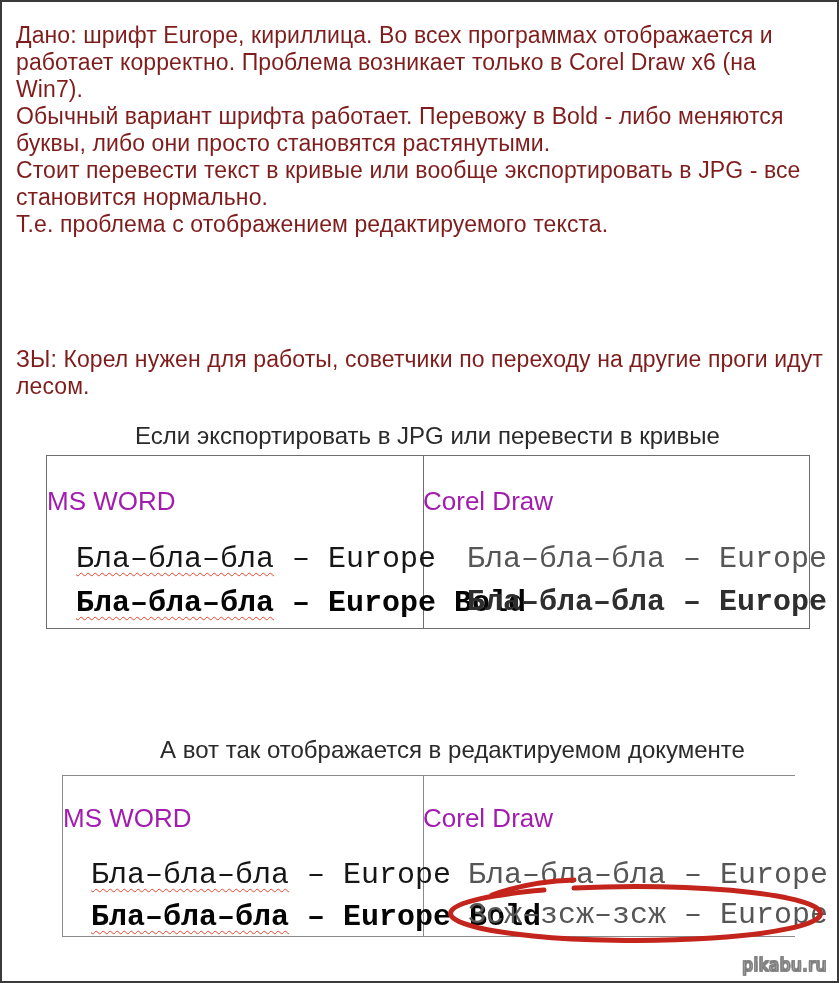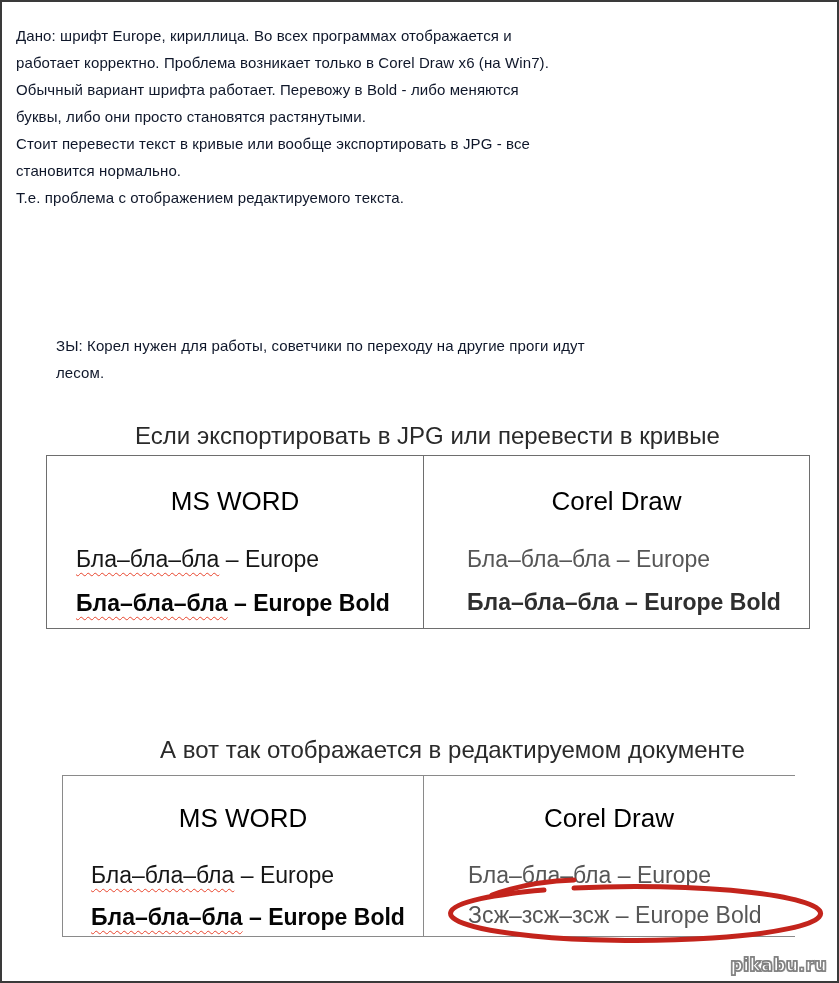--- a/index.html
+++ b/index.html
@@ -11,29 +11,29 @@
     background: #ffffff;
     border: 2px solid #3a3a3a;
     font-family: "Liberation Sans", sans-serif;
     overflow: hidden;
   }
   .body-para {
     position: absolute;
     left: 14px;
     right: 8px;
     margin: 0;
-    font-size: 15px;
+    font-size: 23px;
     line-height: 27px;
-    color: #0f172a;
+    color: #7f1d1d;
     white-space: pre-line;
     letter-spacing: 0.1px;
   }
   .para1 { top: 20px; }
   .para2 { top: 228px; }
-  .para3 { top: 330px; margin-left: 40px; }
+  .para3 { top: 344px; }
   .section-heading {
     position: absolute;
     left: 0;
     width: 100%;
     margin: 8px;
     text-align: center;
     font-size: 24px;
     font-weight: 400;
     line-height: 28px;
     color: #2a2a2a;
@@ -60,34 +60,33 @@
     position: absolute;
     top: 0; bottom: 0;
     width: 1px;
     background: #6e6e6e;
   }
   .table1 .v-divider { left: 376px; }
   .table2 .v-divider { left: 360px; background: #8a8a8a; }
 
   .cell-header {
     position: absolute;
-    text-align: center;
     font-size: 26px;
-    color: #000000;
+    color: #a21caf;
     line-height: 30px;
   }
   .table1 .hdr-left  { left: 0;     width: 376px; top: 30px; }
   .table1 .hdr-right { left: 376px; width: 387px; top: 30px; }
   .table2 .hdr-left  { left: 0;     width: 360px; top: 27px; }
   .table2 .hdr-right { left: 360px; width: 372px; top: 27px; }
 
   .sample {
     position: absolute;
-    font-family: Liberation Sans, sans-serif;
-    font-size: 23px;
+    font-family: Liberation Mono, monospace;
+    font-size: 30px;
     line-height: 30px;
     white-space: nowrap;
   }
   .msword-sample { color: #161616; }
   .msword-sample.bold { font-weight: 700; color: #050505; }
   .corel-sample { color: #565656; }
   .corel-sample.bold { font-weight: 700; color: #2e2e2e; }
 
   .table1 .ms-row1 { left: 29px;  top: 88px; }
   .table1 .ms-row2 { left: 29px;  top: 132px; }
@@ -115,21 +114,21 @@
     height: 68px;
     overflow: visible;
     pointer-events: none;
   }
 
   .watermark {
     position: absolute;
     right: 10px;
     bottom: 6px;
     font-family: "DejaVu Sans", sans-serif;
-    font-weight: 700;
+    font-weight: 400;
     font-size: 17px;
     letter-spacing: 0.5px;
     color: #ffffff;
     -webkit-text-stroke: 1.3px #7d7d7d;
     text-shadow:
       -1px -1px 0 #9a9a9a,
        1px -1px 0 #9a9a9a,
       -1px  1px 0 #9a9a9a,
        1px  1px 0 #9a9a9a;
   }

